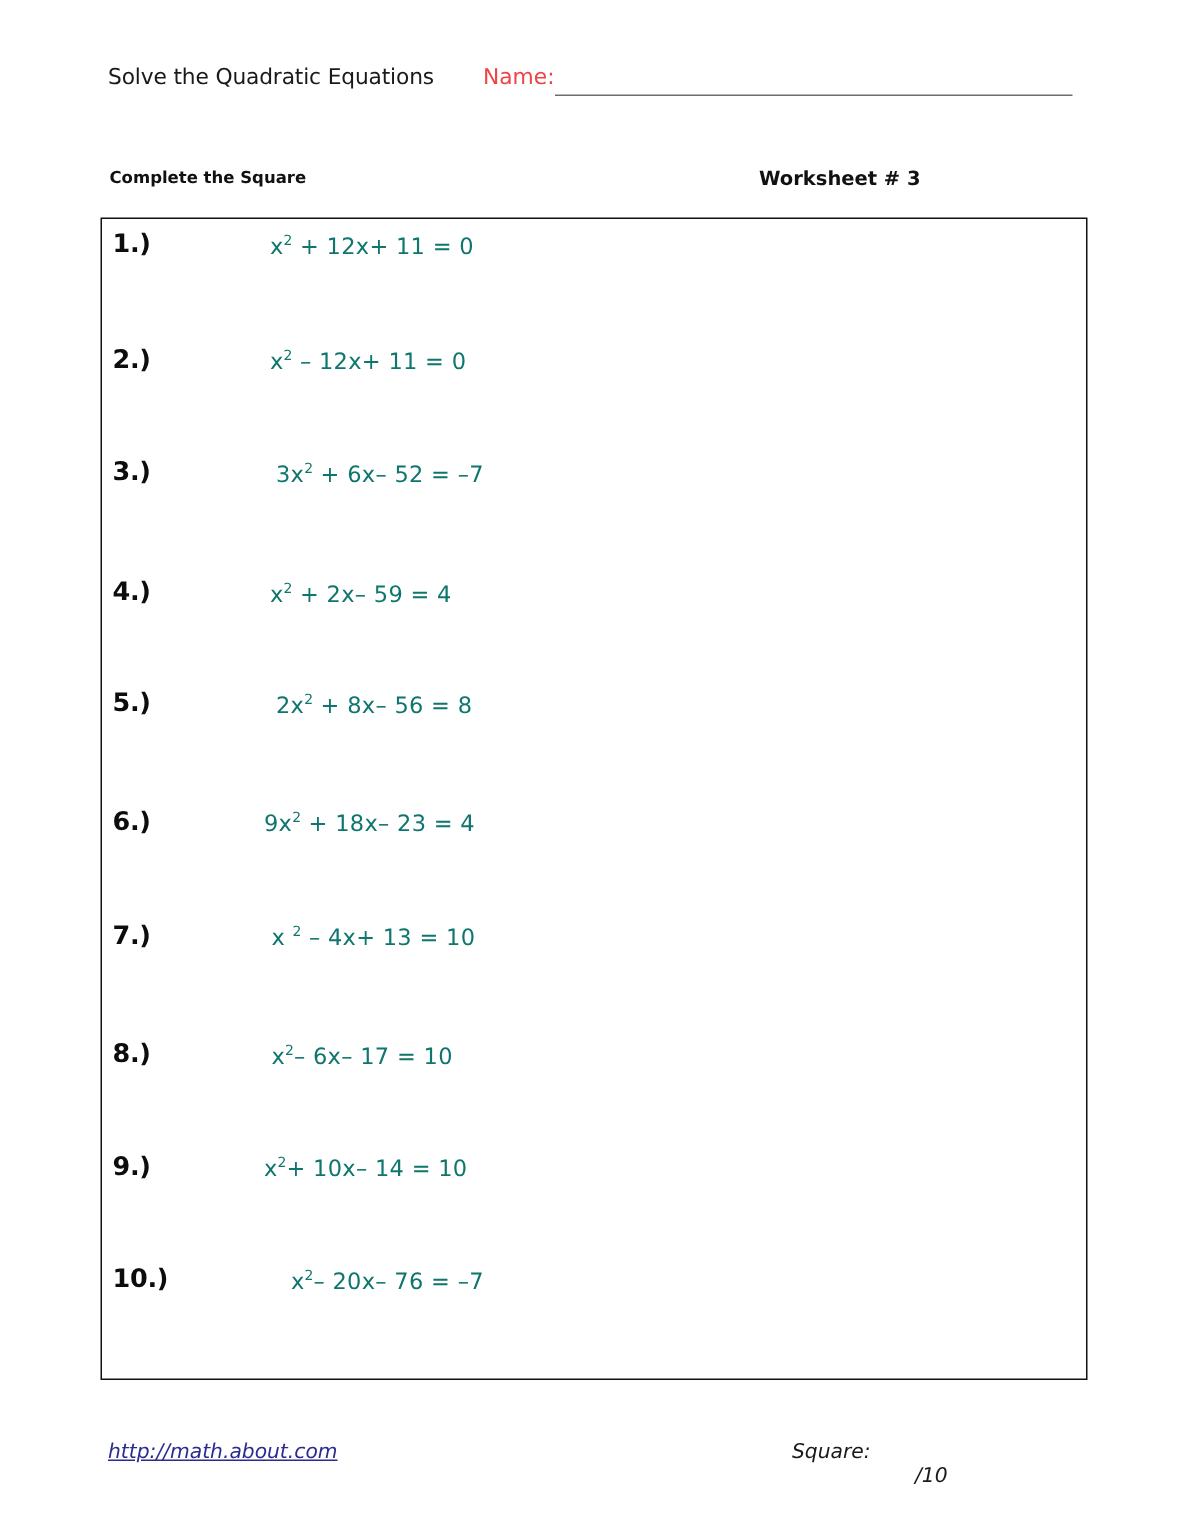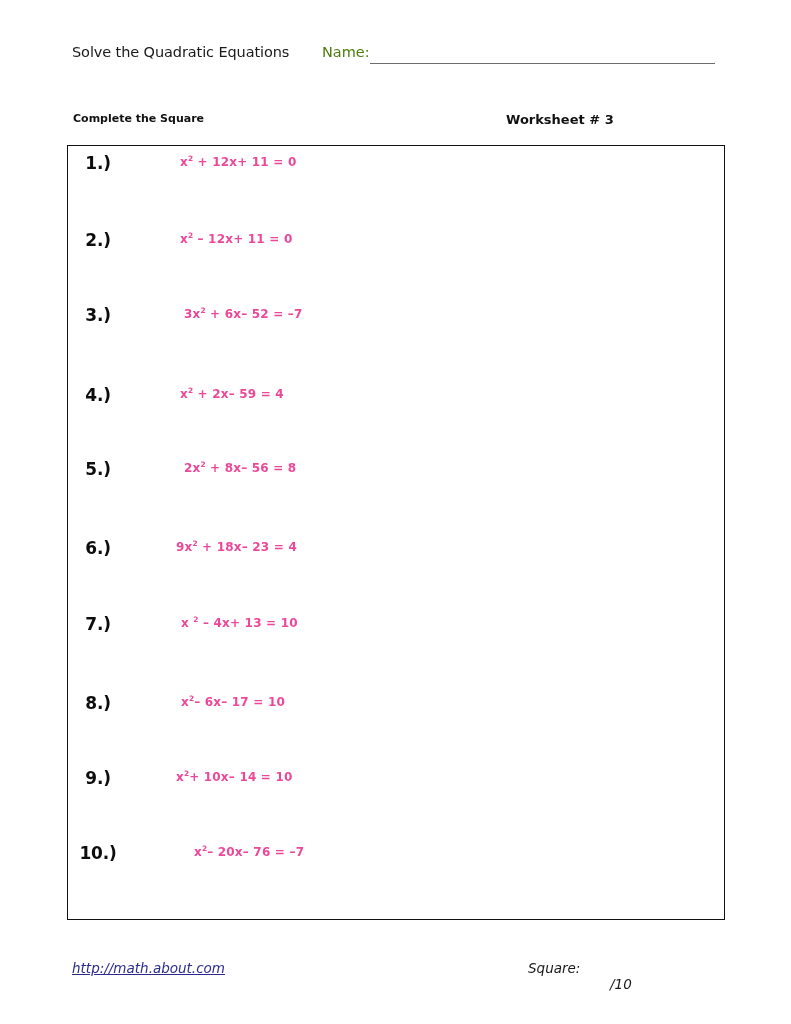--- a/index.html
+++ b/index.html
@@ -14,21 +14,20 @@
     font-family: "DejaVu Sans", sans-serif;
     color: #111111;
     overflow: hidden;
   }
 
   .page {
     position: absolute;
     inset: 0;
     width: 791px;
     height: 1024px;
-    text-align: center;
   }
 
   
   .header-row {
     position: absolute;
     left: 0;
     top: 44px;
     width: 791px;
     height: 24px;
   }
@@ -40,21 +39,21 @@
     font-family: "DejaVu Sans", sans-serif;
     color: #1a1a1a;
     white-space: nowrap;
     letter-spacing: -0.1px;
   }
   .name-label {
     position: absolute;
     left: 322px;
     top: 0;
     font-size: 14.5px;
-    color: #4d7c0f;
+    color: #ef4444;
     white-space: nowrap;
   }
   .name-rule {
     position: absolute;
     left: 370px;
     top: 19px;
     width: 345px;
     height: 0;
     border-bottom: 1.6px solid #6d6d6d;
   }
@@ -117,23 +116,23 @@
     width: 46px;
     font-size: 17px;
     font-weight: bold;
     color: #0d0d0d;
     white-space: nowrap;
     letter-spacing: -0.2px;
   }
   .problem-eq {
     position: absolute;
     top: 2px;
-    font-size: 12px;
-    font-weight: bold;
-    color: #ec4899;
+    font-size: 15px;
+    font-weight: normal;
+    color: #0f766e;
     white-space: pre;
     letter-spacing: 0.2px;
   }
   .problem-eq sup {
     font-size: 0.62em;
     vertical-align: super;
     line-height: 0;
     letter-spacing: 0;
   }
 

